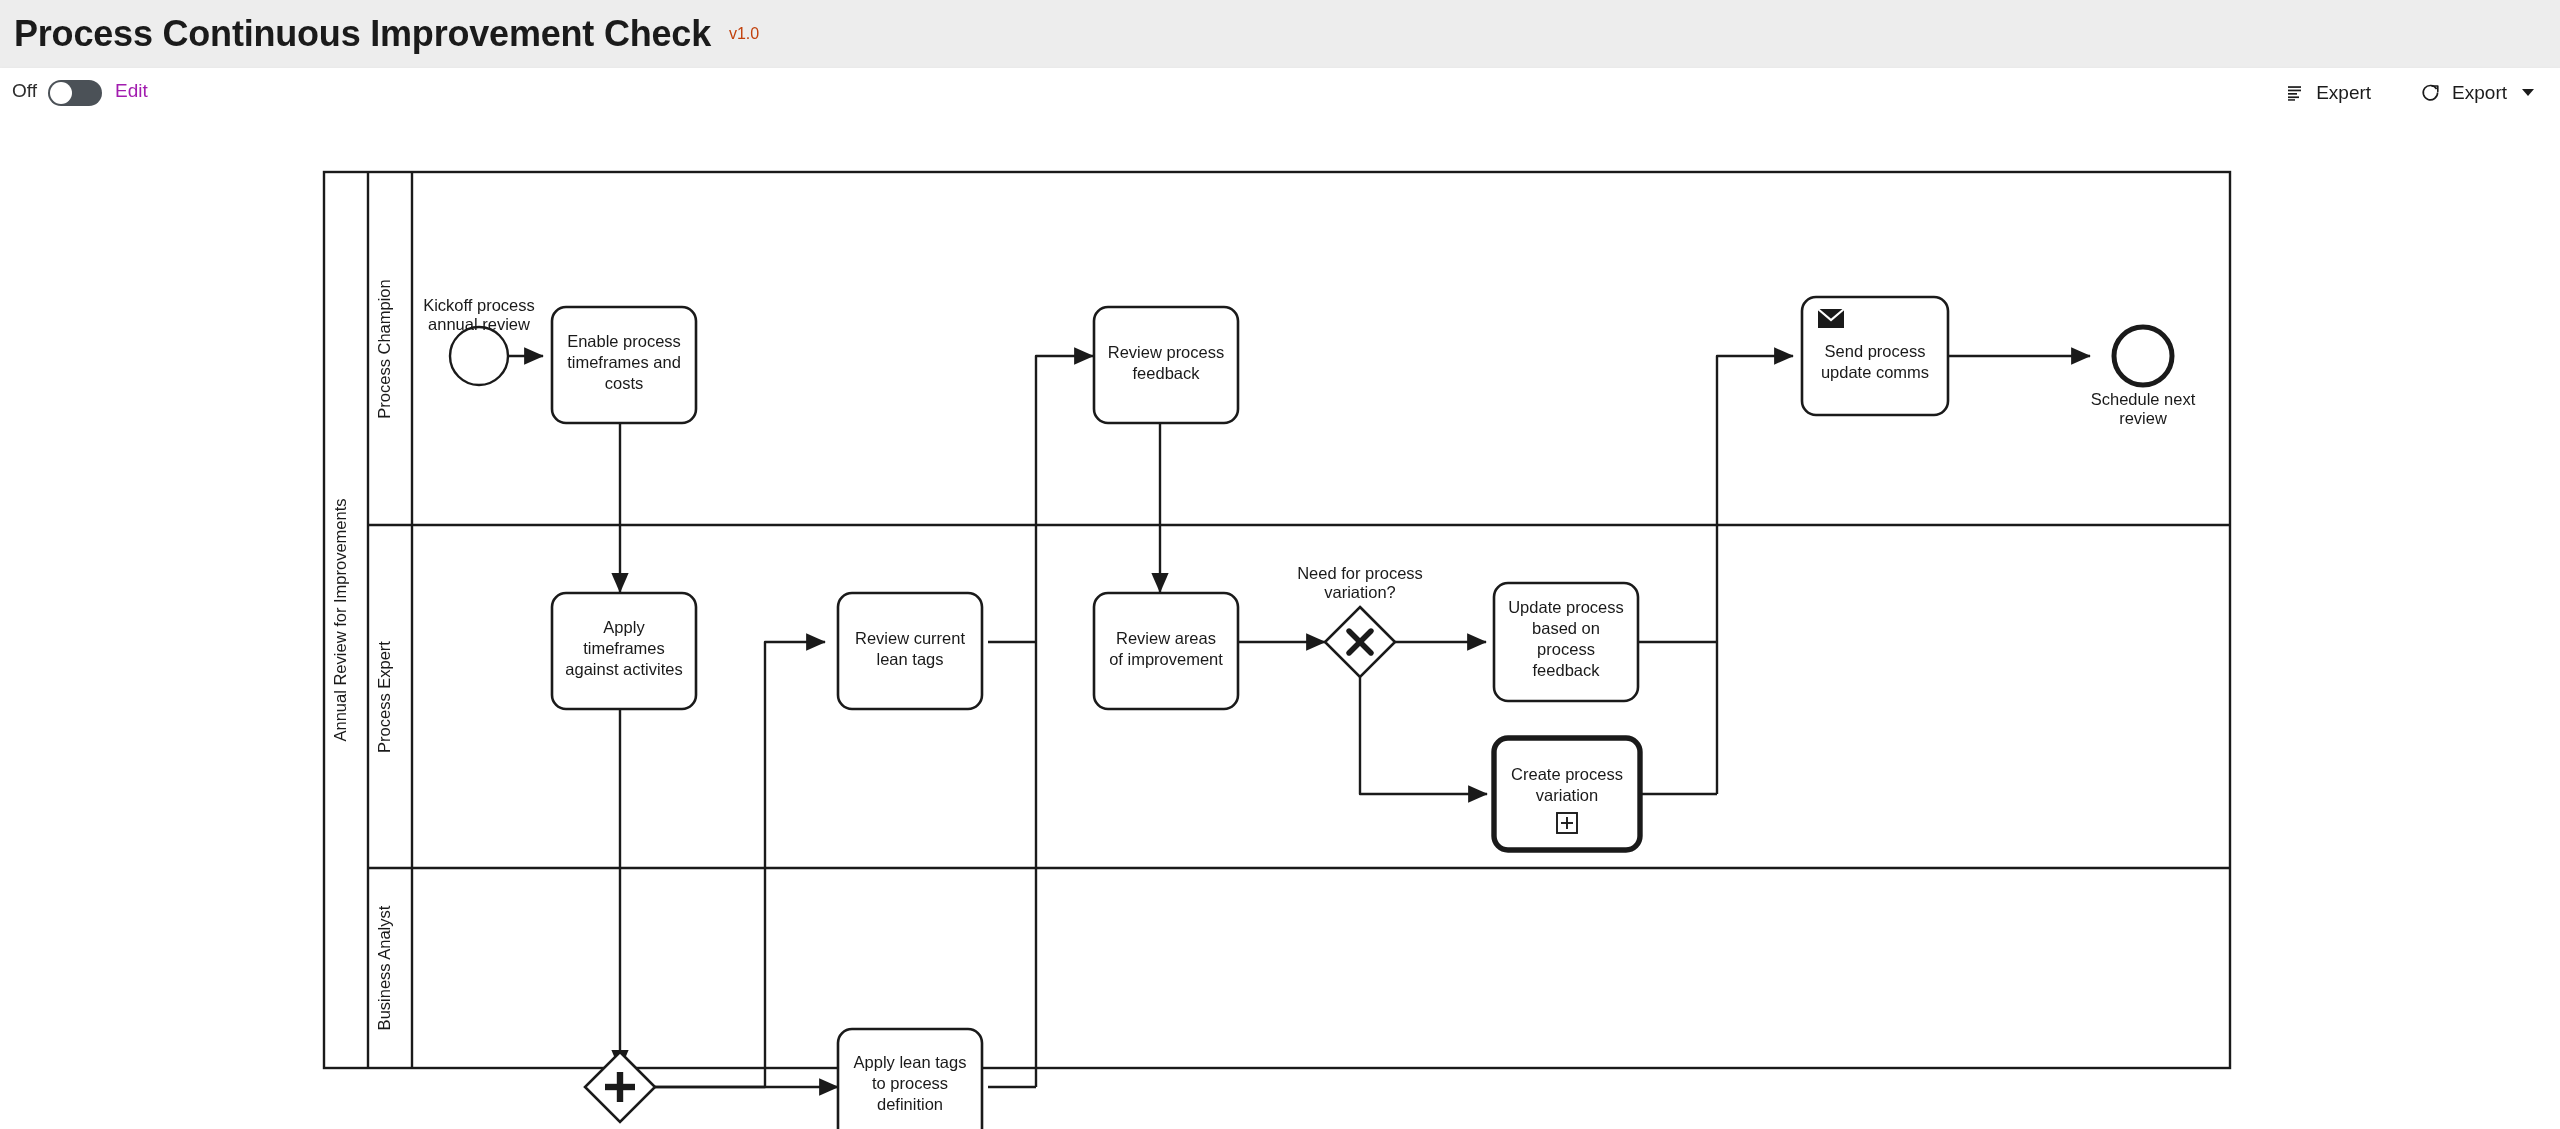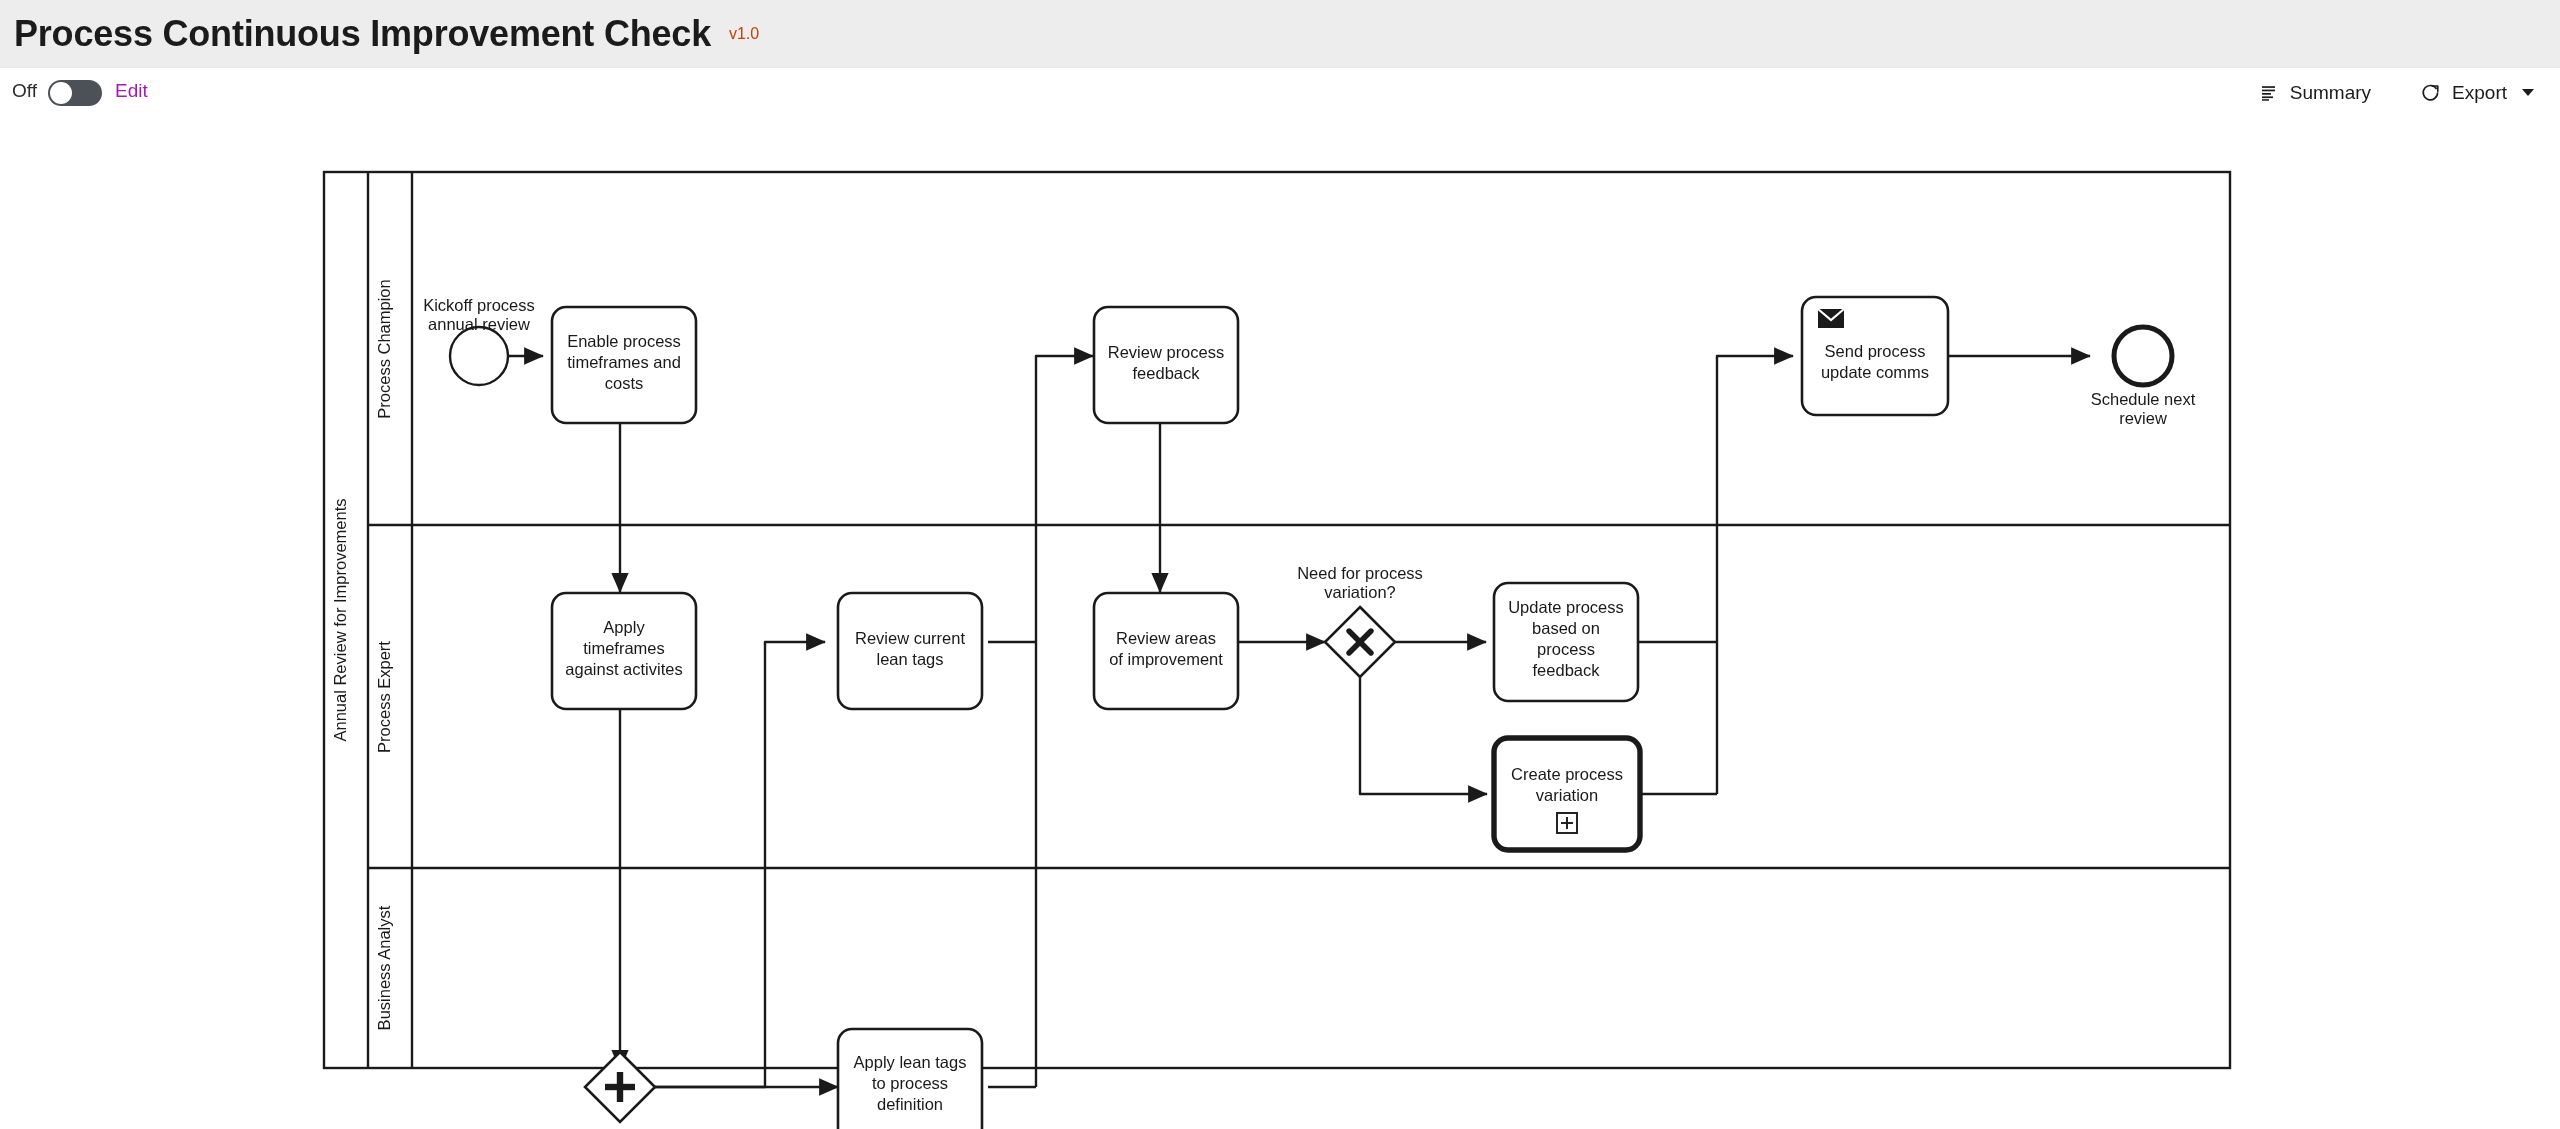--- a/index.html
+++ b/index.html
@@ -152,21 +152,21 @@
       <button class="tb-btn">
         <span class="tb-icon">
           <svg viewBox="0 0 20 20" width="20" height="20" aria-hidden="true">
             <rect x="3" y="3.2" width="13" height="1.7" fill="#1b1b1b"></rect>
             <rect x="3" y="6.6" width="13" height="1.7" fill="#1b1b1b"></rect>
             <rect x="3" y="10" width="9" height="1.7" fill="#1b1b1b"></rect>
             <rect x="3" y="13.4" width="11" height="1.7" fill="#1b1b1b"></rect>
             <rect x="3" y="16.2" width="7" height="1.5" fill="#1b1b1b"></rect>
           </svg>
         </span>
-        <span>Summary</span>
+        <span>Expert</span>
       </button>
 
       <button class="tb-btn">
         <span class="tb-icon">
           <svg viewBox="0 0 20 20" width="20" height="20" aria-hidden="true">
             <path d="M15.6 6.0 A7.2 7.2 0 1 0 16.6 9.6" fill="none" stroke="#1b1b1b" stroke-width="1.6"></path>
             <path d="M11.2 3.0 L16.8 3.0 L16.8 8.6" fill="none" stroke="#1b1b1b" stroke-width="1.6" stroke-linecap="round" stroke-linejoin="round"></path>
           </svg>
         </span>
         <span>Export</span>

